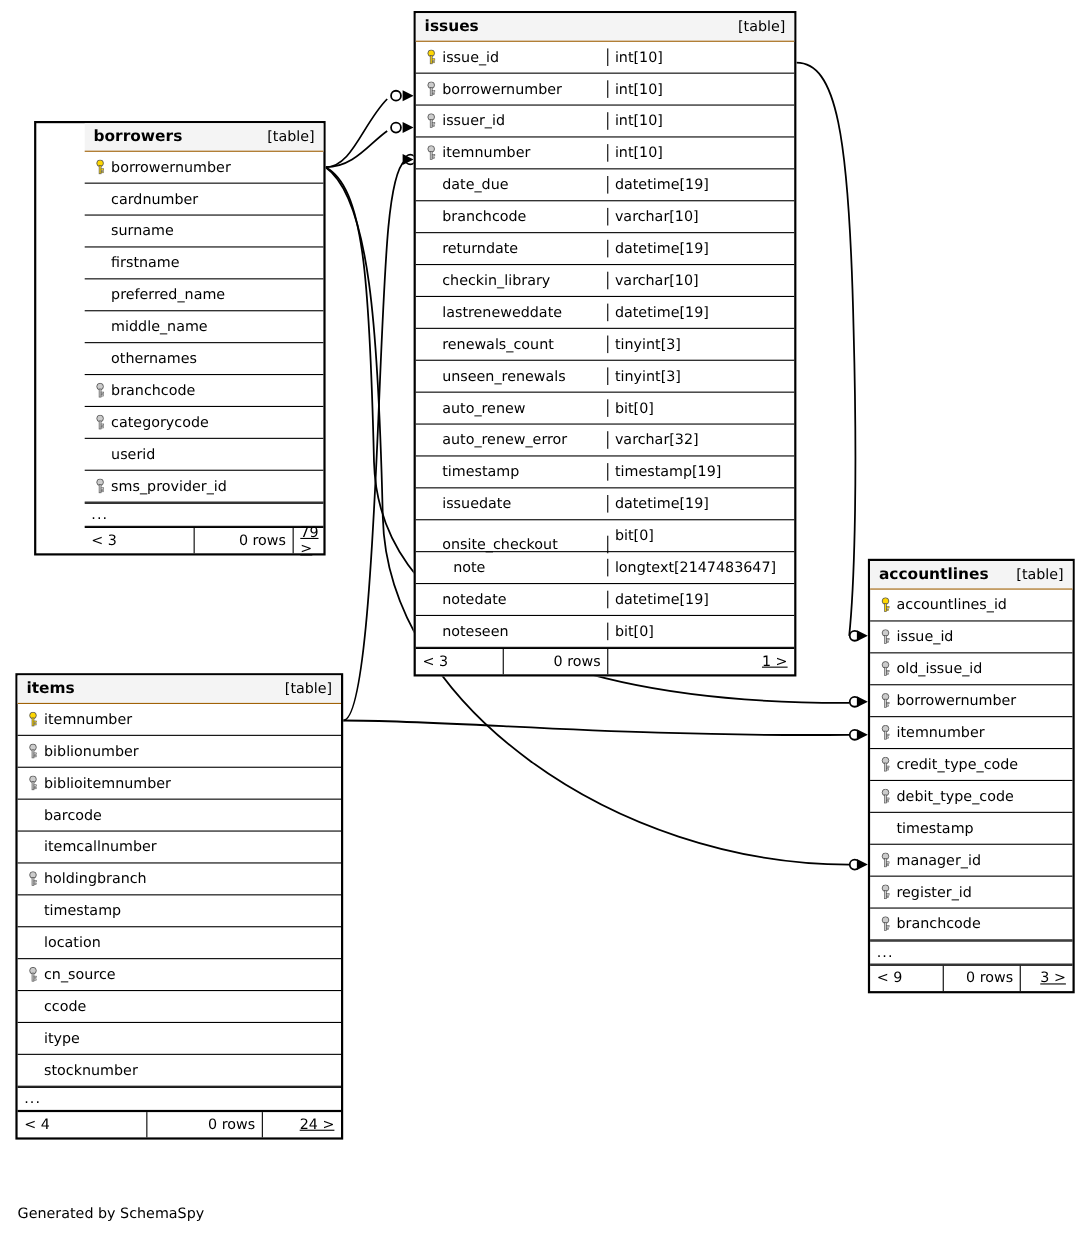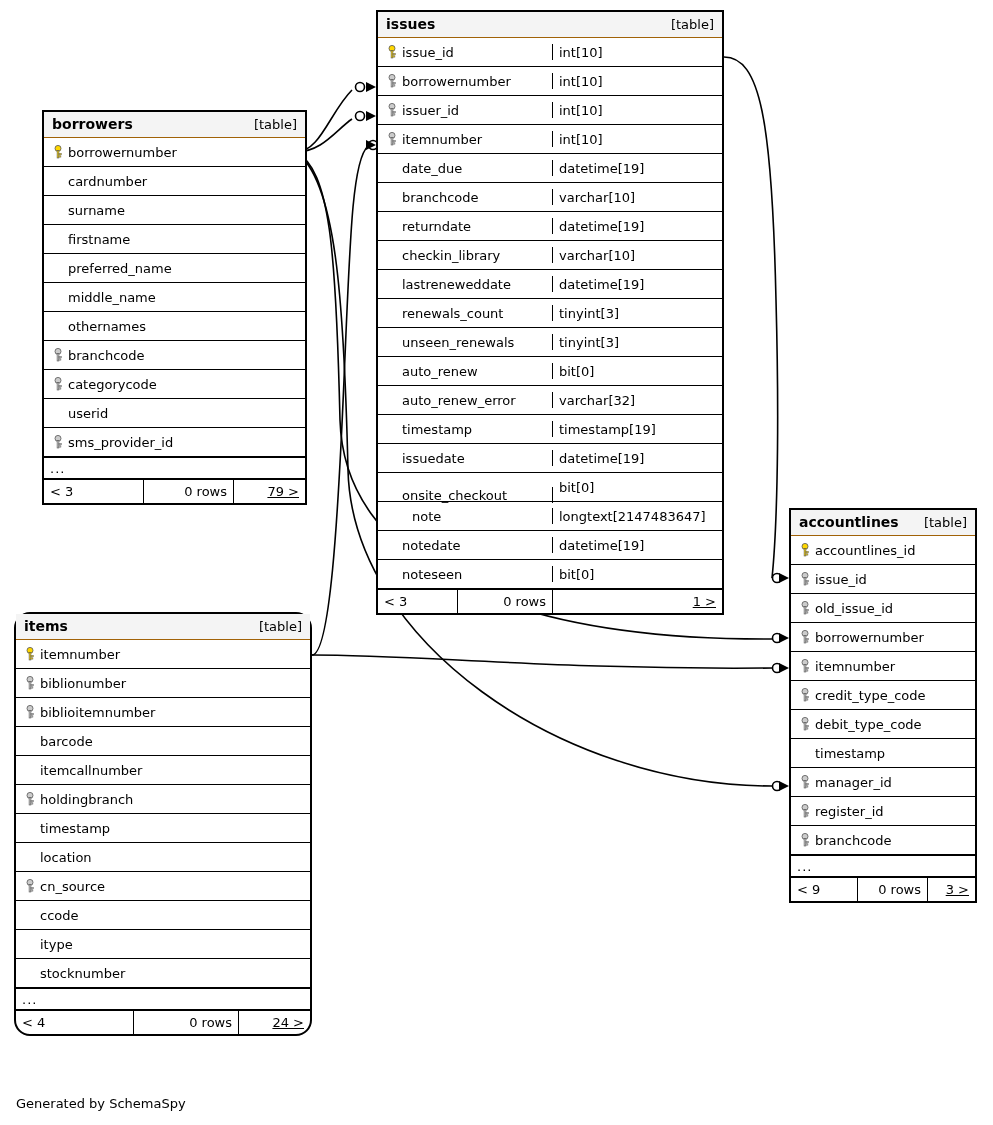--- a/index.html
+++ b/index.html
@@ -349,21 +349,21 @@
           <span>noteseen</span>
         </span>
         <span class="col-type-cell">bit[0]</span>
       </div>
       <div class="footer-row">
         <span class="footer-cell footer-left" style="flex:0 0 80px;">&lt; 3</span>
         <span class="footer-cell footer-mid" style="flex:0 0 95px;">0 rows</span>
         <span class="footer-cell footer-right" style="flex:1 1 auto;">1 &gt;</span>
       </div>
     </div>
-    <div class="table-box" style="left: 42px; top: 110px; width: 265px;">
+    <div class="table-box" style="left: 31px; top: 110px; width: 265px; padding-left: 44px;">
       <div class="table-header">
         <span class="table-name">borrowers</span>
         <span class="table-tag">[table]</span>
       </div>
       <div class="col-row">
         <span class="col-name-cell">
           <span class="key-slot">
             <svg class="key-icon" viewBox="0 0 10 14" xmlns="http://www.w3.org/2000/svg">
               <circle cx="5" cy="3.4" r="3" fill="#ffd700" stroke="#555" stroke-width="0.8"></circle>
               <rect x="4.1" y="5.6" width="1.8" height="7.4" fill="#ffd700" stroke="#555" stroke-width="0.6"></rect>
@@ -455,21 +455,21 @@
           <span>sms_provider_id</span>
         </span>
       </div>
       <div class="ellipsis-row">...</div>
       <div class="footer-row">
         <span class="footer-cell footer-left" style="flex:0 0 100px;">&lt; 3</span>
         <span class="footer-cell footer-mid" style="flex:0 0 90px;">0 rows</span>
         <span class="footer-cell footer-right" style="flex:1 1 auto;">79 &gt;</span>
       </div>
     </div>
-    <div class="table-box" style="left: 14px; top: 612px; width: 298px; border-radius: 16px;">
+    <div class="table-box" style="left: 14px; top: 612px; width: 298px;">
       <div class="table-header">
         <span class="table-name">items</span>
         <span class="table-tag">[table]</span>
       </div>
       <div class="col-row">
         <span class="col-name-cell">
           <span class="key-slot">
             <svg class="key-icon" viewBox="0 0 10 14" xmlns="http://www.w3.org/2000/svg">
               <circle cx="5" cy="3.4" r="3" fill="#ffd700" stroke="#555" stroke-width="0.8"></circle>
               <rect x="4.1" y="5.6" width="1.8" height="7.4" fill="#ffd700" stroke="#555" stroke-width="0.6"></rect>

